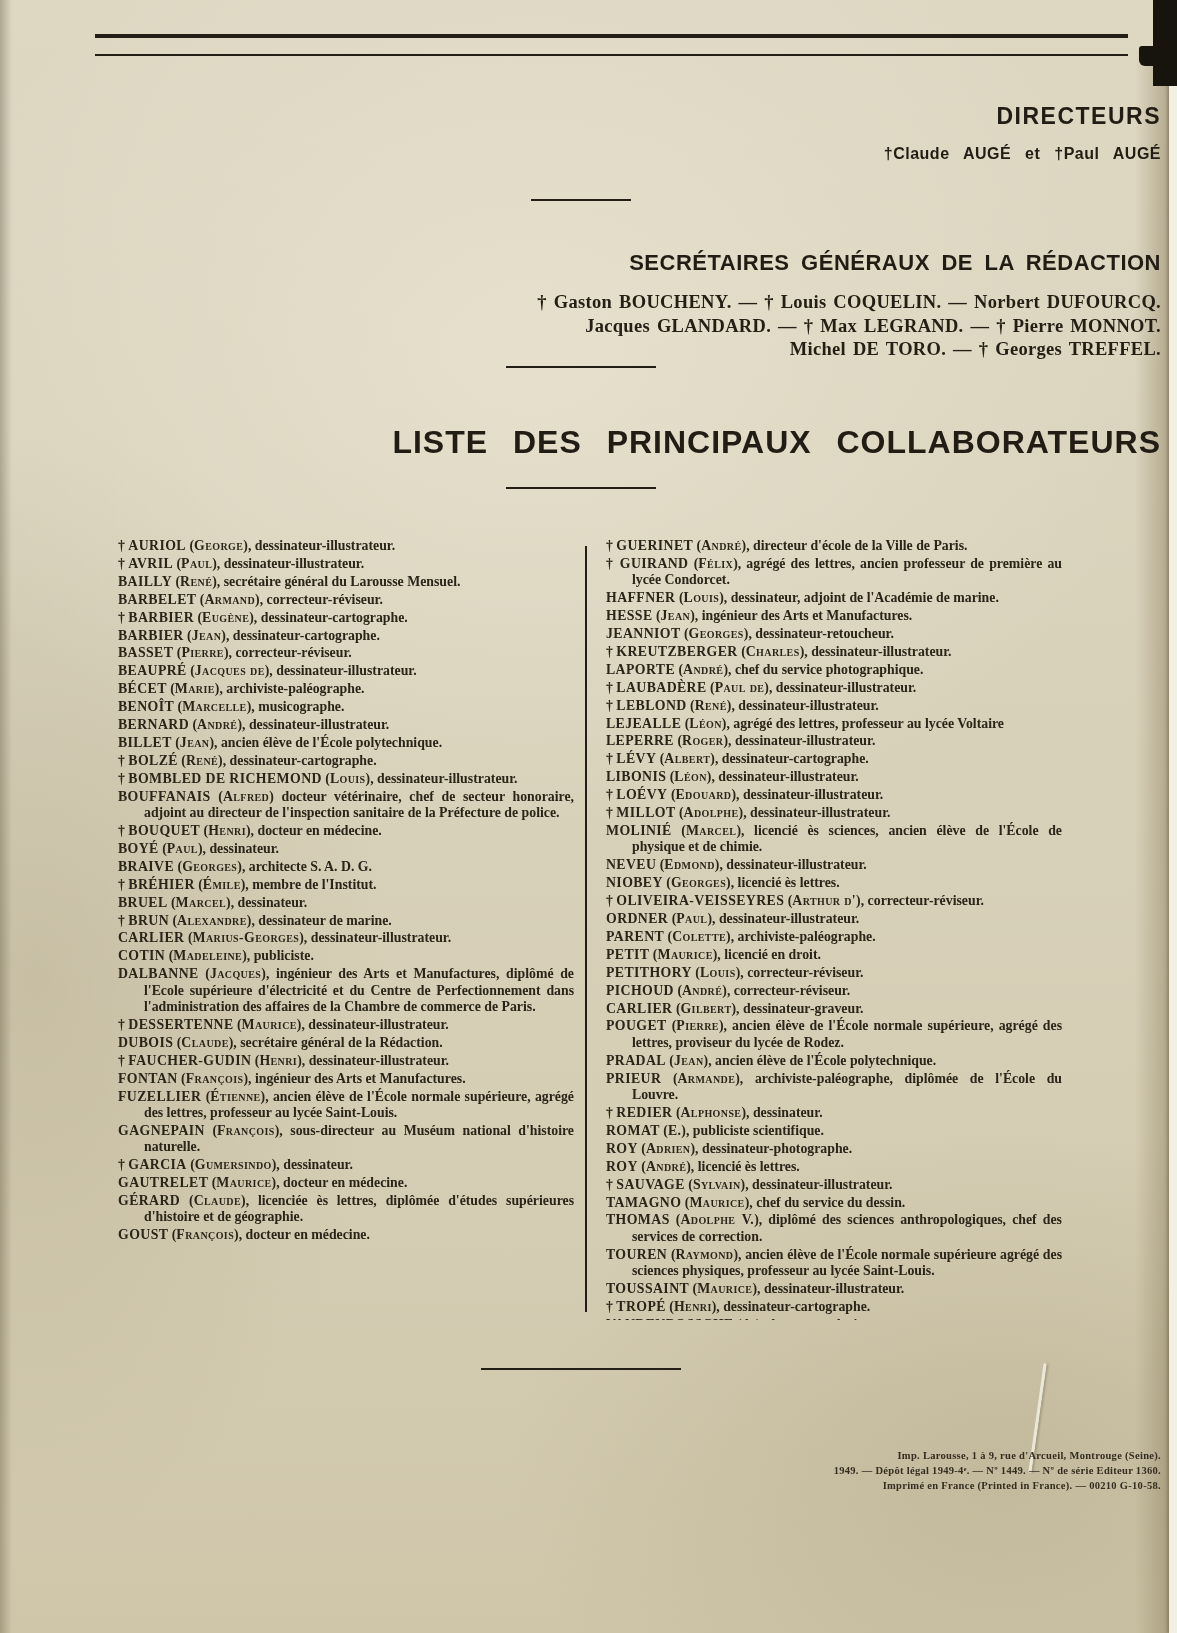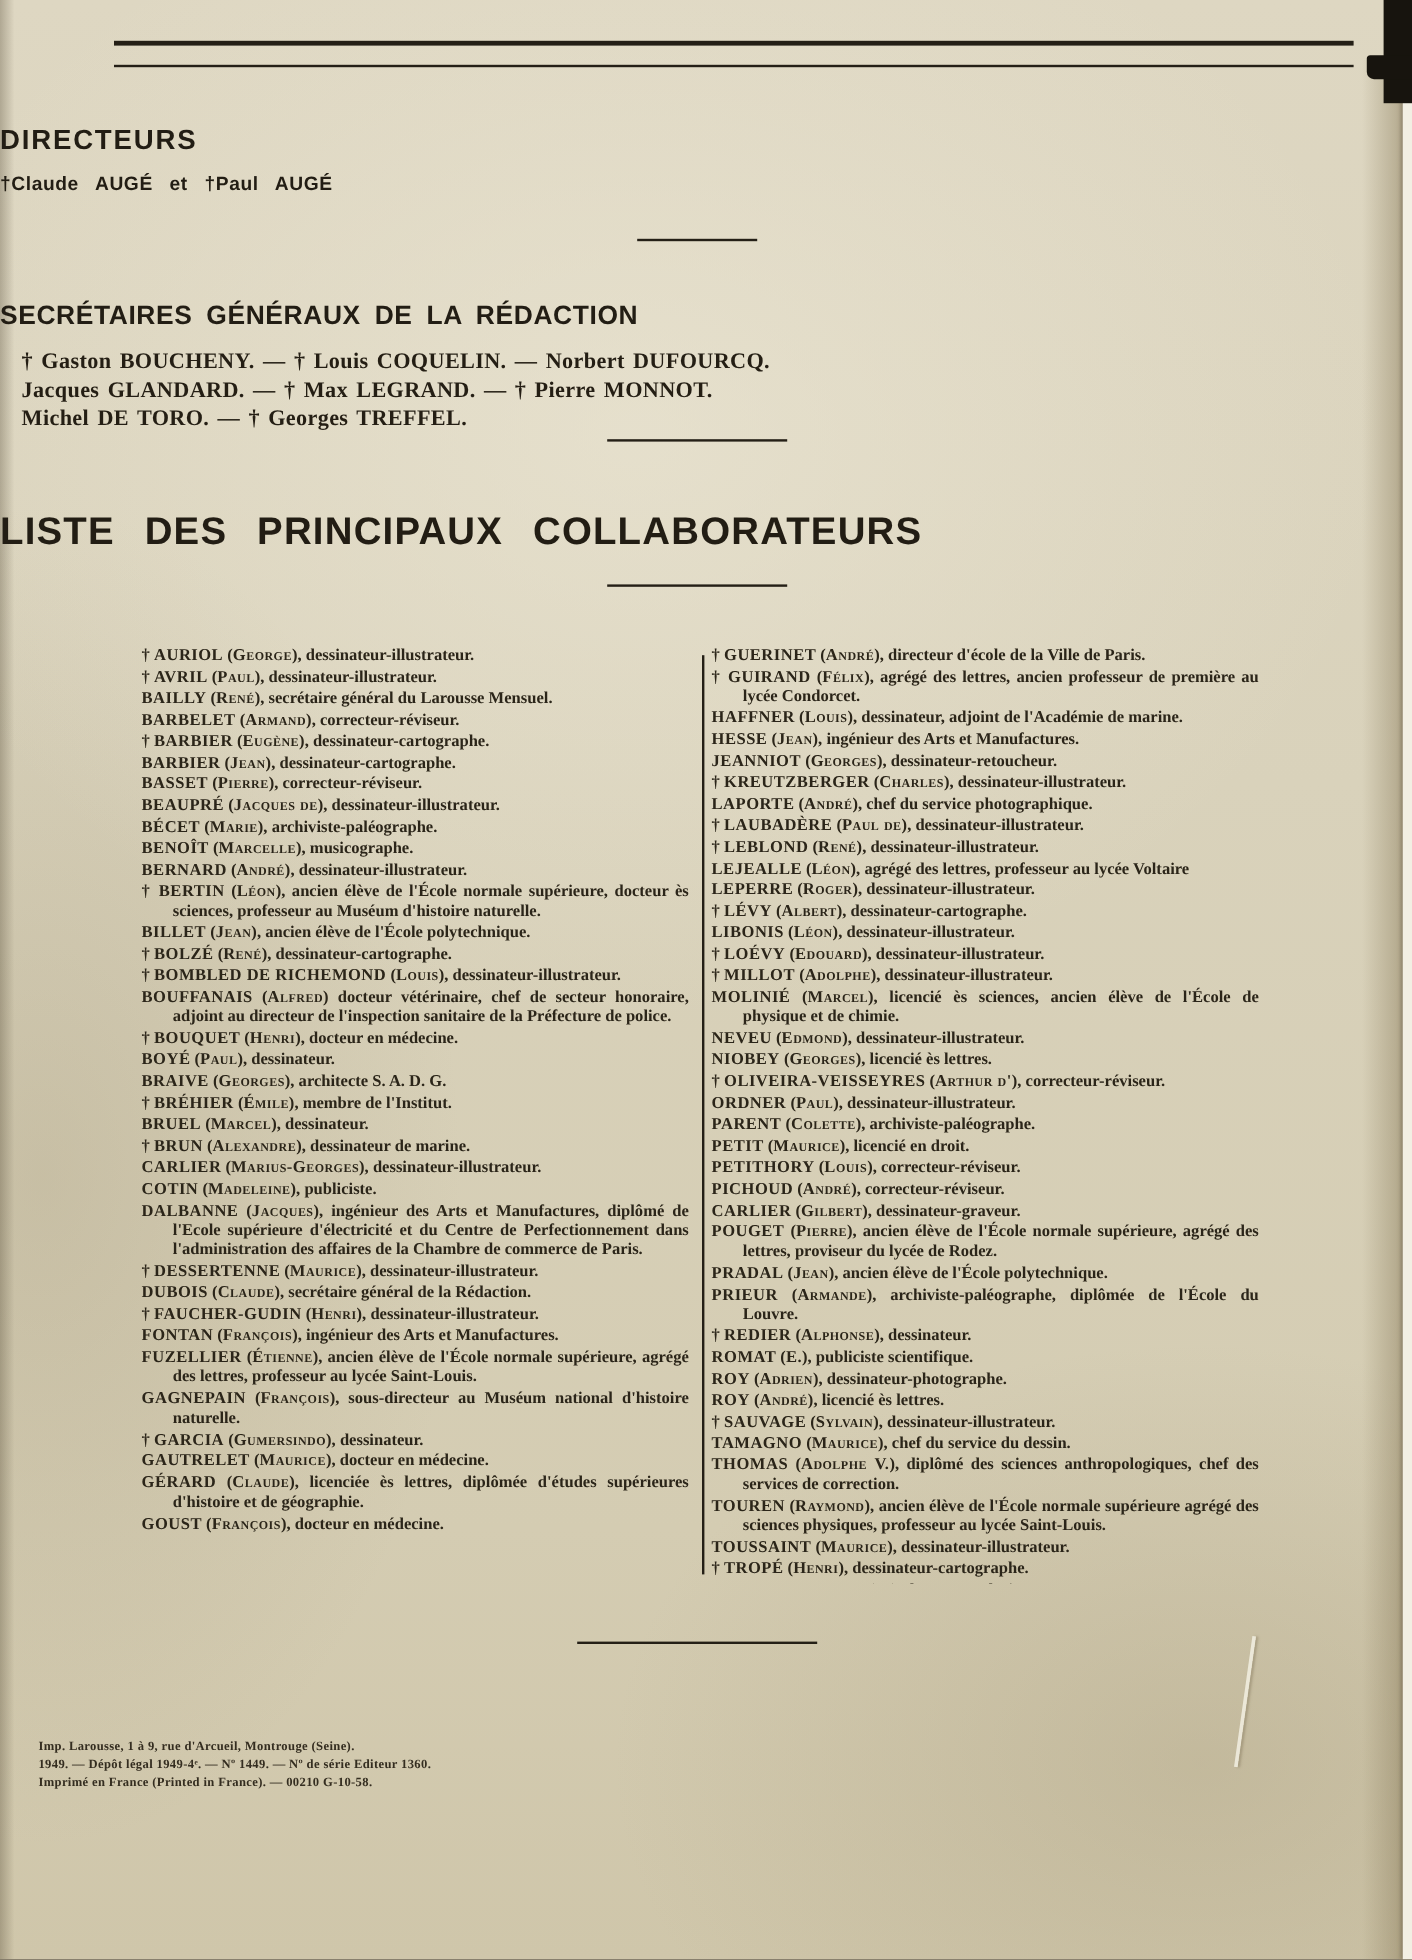--- a/index.html
+++ b/index.html
@@ -24,21 +24,21 @@
   .edge-white{position:absolute;right:0;top:84px;bottom:0;width:8px;background:#f2efe3;
     box-shadow:-2px 0 3px rgba(80,70,50,.35);}
   .corner-black{position:absolute;right:0;top:0;width:24px;height:86px;background:#17140e;}
   .corner-blob{position:absolute;right:0;top:46px;width:38px;height:20px;background:#17140e;border-radius:3px 0 0 6px;}
   .crease{position:absolute;right:138px;bottom:160px;width:3px;height:110px;background:rgba(245,242,230,.8);
     transform:rotate(8deg);box-shadow:2px 0 2px rgba(120,108,80,.4);}
 
   .top-rules{position:absolute;left:95px;right:49px;top:34px;height:16px;
     border-top:4px solid #241f16;border-bottom:2px solid #241f16;}
 
-  .centered{position:absolute;left:0;right:16px;text-align:left;}
+  .centered{position:absolute;left:0;right:16px;text-align:right;}
 
   .h-directors{top:103px;font-family:"Liberation Sans","DejaVu Sans",sans-serif;
     font-weight:bold;font-size:23px;letter-spacing:1.5px;color:#221d14;}
   .director-names{top:145px;font-family:"Liberation Sans","DejaVu Sans",sans-serif;
     font-weight:bold;font-size:16px;letter-spacing:.5px;word-spacing:9px;color:#221d14;}
 
   .divider span{display:block;margin:0 auto;border-top:2px solid #241f16;}
   .div-1{top:199px;} .div-1 span{width:100px;}
   .div-2{top:366px;} .div-2 span{width:150px;}
   .div-3{top:487px;} .div-3 span{width:150px;}
@@ -46,21 +46,21 @@
 
   .h-secretaries{top:250px;font-family:"Liberation Sans","DejaVu Sans",sans-serif;
     font-weight:bold;font-size:22px;letter-spacing:.5px;word-spacing:5px;color:#221d14;}
   .secretary-lines{top:291px;font-weight:bold;font-size:18.5px;line-height:23.5px;
     letter-spacing:.3px;word-spacing:2px;color:#241e14;padding-left:18px;}
 
   .h-list-title{top:424px;font-family:Liberation Sans, sans-serif;
     font-weight:bold;font-size:32px;letter-spacing:1px;word-spacing:15px;color:#221d14;}
 
   .columns{position:absolute;left:118px;top:538px;width:948px;height:782px;
-    display:flex;gap:19px;overflow:hidden;}
+    display:flex;gap:32px;overflow:hidden;}
   .col{width:456px;font-size:13.8px;line-height:16.4px;text-align:justify;
     font-weight:bold;color:#2b2519;}
   .col-sep{position:absolute;left:585px;top:546px;height:766px;width:2px;background:#241f16;}
 
   .entry{padding-left:26px;text-indent:-26px;margin-bottom:1.5px;}
   .surname{letter-spacing:.4px;}
   .given{font-variant:small-caps;letter-spacing:.4px;}
   .ital{}
 
   .imprint{top:1448px;font-size:10.5px;line-height:15px;font-weight:bold;
@@ -111,21 +111,20 @@
         <div class="entry"><span class="dagger">† </span><span class="surname">AVRIL</span> (<span class="given">Paul</span>)<span>, dessinateur-illustrateur.</span></div>
         <div class="entry"><span class="surname">BAILLY</span> (<span class="given">René</span>)<span>, secrétaire général du </span><span class="ital">Larousse Mensuel.</span></div>
         <div class="entry"><span class="surname">BARBELET</span> (<span class="given">Armand</span>)<span>, correcteur-réviseur.</span></div>
         <div class="entry"><span class="dagger">† </span><span class="surname">BARBIER</span> (<span class="given">Eugène</span>)<span>, dessinateur-cartographe.</span></div>
         <div class="entry"><span class="surname">BARBIER</span> (<span class="given">Jean</span>)<span>, dessinateur-cartographe.</span></div>
         <div class="entry"><span class="surname">BASSET</span> (<span class="given">Pierre</span>)<span>, correcteur-réviseur.</span></div>
         <div class="entry"><span class="surname">BEAUPRÉ</span> (<span class="given">Jacques de</span>)<span>, dessinateur-illustrateur.</span></div>
         <div class="entry"><span class="surname">BÉCET</span> (<span class="given">Marie</span>)<span>, archiviste-paléographe.</span></div>
         <div class="entry"><span class="surname">BENOÎT</span> (<span class="given">Marcelle</span>)<span>, musicographe.</span></div>
         <div class="entry"><span class="surname">BERNARD</span> (<span class="given">André</span>)<span>, dessinateur-illustrateur.</span></div>
-        <div class="entry"><span class="dagger">† </span><span class="surname">BERTIN</span> (<span class="given">Léon</span>)<span>, ancien élève de l'École normale supérieure, docteur ès sciences, professeur au Muséum d'histoire naturelle.</span></div>
         <div class="entry"><span class="surname">BILLET</span> (<span class="given">Jean</span>)<span>, ancien élève de l'École polytechnique.</span></div>
         <div class="entry"><span class="dagger">† </span><span class="surname">BOLZÉ</span> (<span class="given">René</span>)<span>, dessinateur-cartographe.</span></div>
         <div class="entry"><span class="dagger">† </span><span class="surname">BOMBLED DE RICHEMOND</span> (<span class="given">Louis</span>)<span>, dessinateur-illustrateur.</span></div>
         <div class="entry"><span class="surname">BOUFFANAIS</span> (<span class="given">Alfred</span>)<span> docteur vétérinaire, chef de secteur honoraire, adjoint au directeur de l'inspection sanitaire de la Préfecture de police.</span></div>
         <div class="entry"><span class="dagger">† </span><span class="surname">BOUQUET</span> (<span class="given">Henri</span>)<span>, docteur en médecine.</span></div>
         <div class="entry"><span class="surname">BOYÉ</span> (<span class="given">Paul</span>)<span>, dessinateur.</span></div>
         <div class="entry"><span class="surname">BRAIVE</span> (<span class="given">Georges</span>)<span>, architecte S. A. D. G.</span></div>
         <div class="entry"><span class="dagger">† </span><span class="surname">BRÉHIER</span> (<span class="given">Émile</span>)<span>, membre de l'Institut.</span></div>
         <div class="entry"><span class="surname">BRUEL</span> (<span class="given">Marcel</span>)<span>, dessinateur.</span></div>
         <div class="entry"><span class="dagger">† </span><span class="surname">BRUN</span> (<span class="given">Alexandre</span>)<span>, dessinateur de marine.</span></div>

